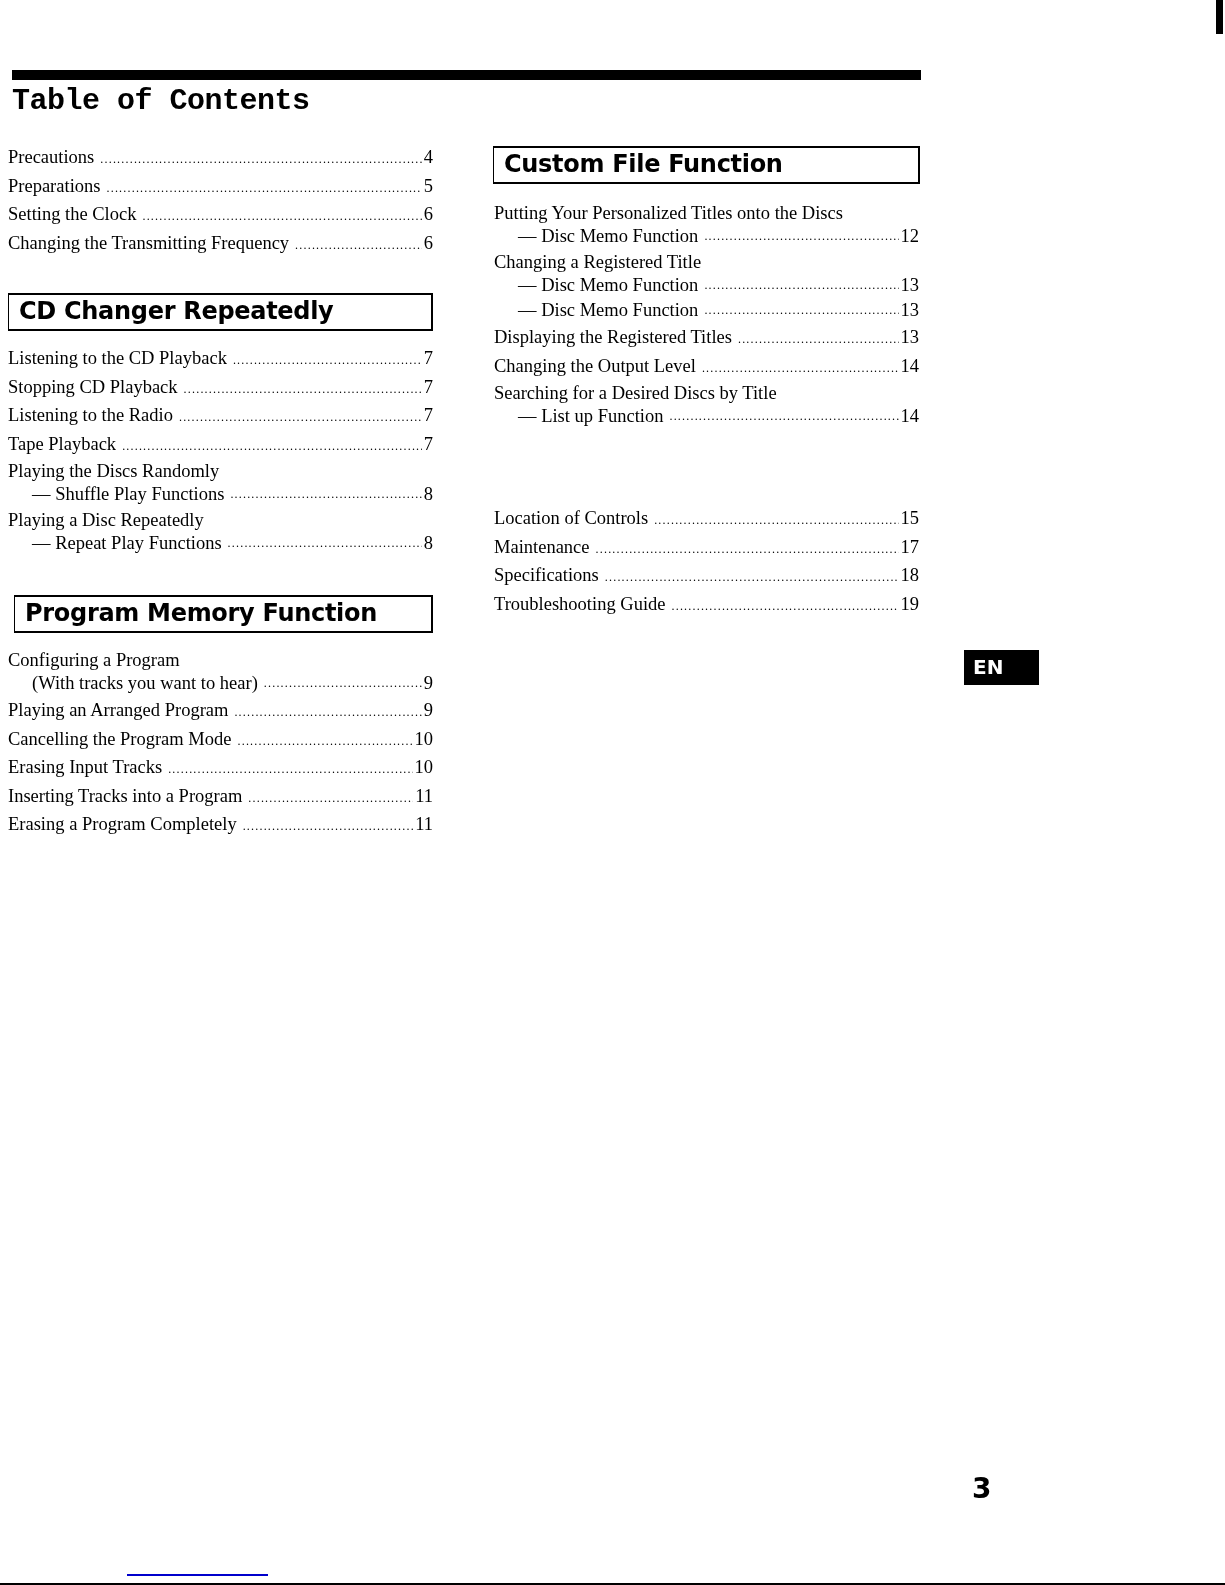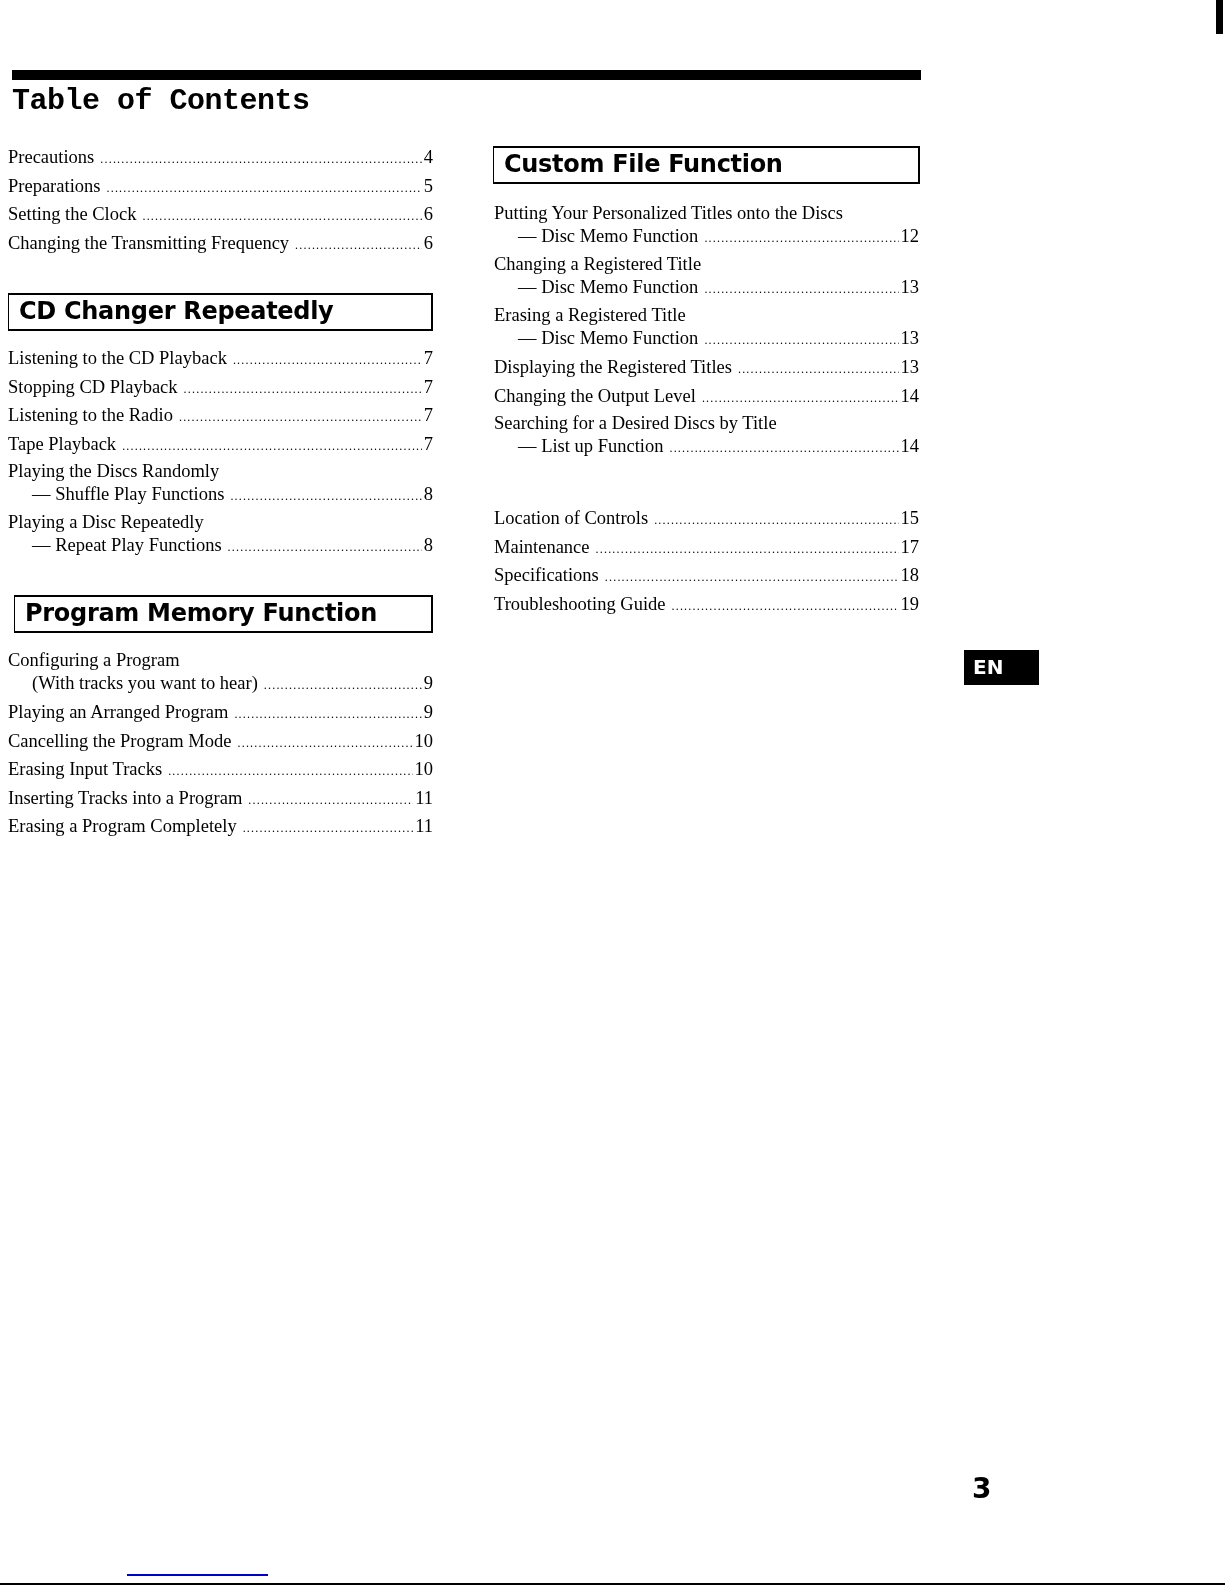--- a/index.html
+++ b/index.html
@@ -9,21 +9,21 @@
   .title { position: absolute; left: 12px; top: 84px; font-family: Liberation Mono, monospace; font-weight: bold; font-size: 30px; letter-spacing: -0.5px; }
   .col { position: absolute; font-family: "Liberation Serif", serif; font-size: 18.5px; }
   .col-left { left: 8px; width: 425px; }
   .col-right { left: 494px; width: 425px; }
   .entry { position: relative; line-height: 26.5px; }
   .row { display: flex; align-items: baseline; }
   .row .label { white-space: nowrap; padding-right: 6px; }
   .row .dots { flex: 1; overflow: hidden; white-space: nowrap; font-size: 12px; letter-spacing: 1.2px; }
   .row .dots::before { content: "......................................................................................................................................................"; }
   .row .page { padding-left: 2px; white-space: nowrap; }
-  .sub { padding-left: 24px; line-height: 22px; }
+  .sub { padding-left: 24px; line-height: 22px; align-items: flex-end; }
   .entry.two { line-height: 24px; margin-bottom: 3px; }
   .section-box { position: relative; border: 2px solid #000; border-top-width: 2px; border-left-width: 1px; border-right-width: 2px; height: 34px; margin-bottom: 14px; padding-left: 44px; }
   .section-box .stitle { position: absolute; left: 10px; top: 2px; font-family: "DejaVu Sans", sans-serif; font-weight: bold; font-size: 24px; letter-spacing: -0.3px; }
   .en-tab { position: absolute; left: 964px; top: 650px; width: 75px; height: 35px; background: #000; color: #fff; font-family: "DejaVu Sans", sans-serif; font-weight: bold; font-size: 20px; line-height: 35px; padding-left: 9px; box-sizing: border-box; }
   .page-num { position: absolute; left: 972px; top: 1472px; font-family: "DejaVu Sans", sans-serif; font-weight: bold; font-size: 28px; }
   .bottom-rule { position: absolute; left: 0; top: 1583px; width: 1225px; height: 2px; background: #000; }
   .blue-line { position: absolute; left: 127px; top: 1574px; width: 141px; height: 2px; background: #0000cc; }
 </style>
 </head>
 <body>
@@ -180,21 +180,20 @@
   </div>
   <div class="entry two">
     <div>Changing a Registered Title</div>
     <div class="row sub">
         <span class="label">— Disc Memo Function</span>
         <span class="dots"></span>
         <span class="page">13</span>
       </div>
   </div>
   <div class="entry two">
-    <div>Erasing a Registered Title</div>
     <div class="row sub">
         <span class="label">— Disc Memo Function</span>
         <span class="dots"></span>
         <span class="page">13</span>
       </div>
   </div>
   <div class="entry">
       <div class="row">
         <span class="label">Displaying the Registered Titles</span>
         <span class="dots"></span>

